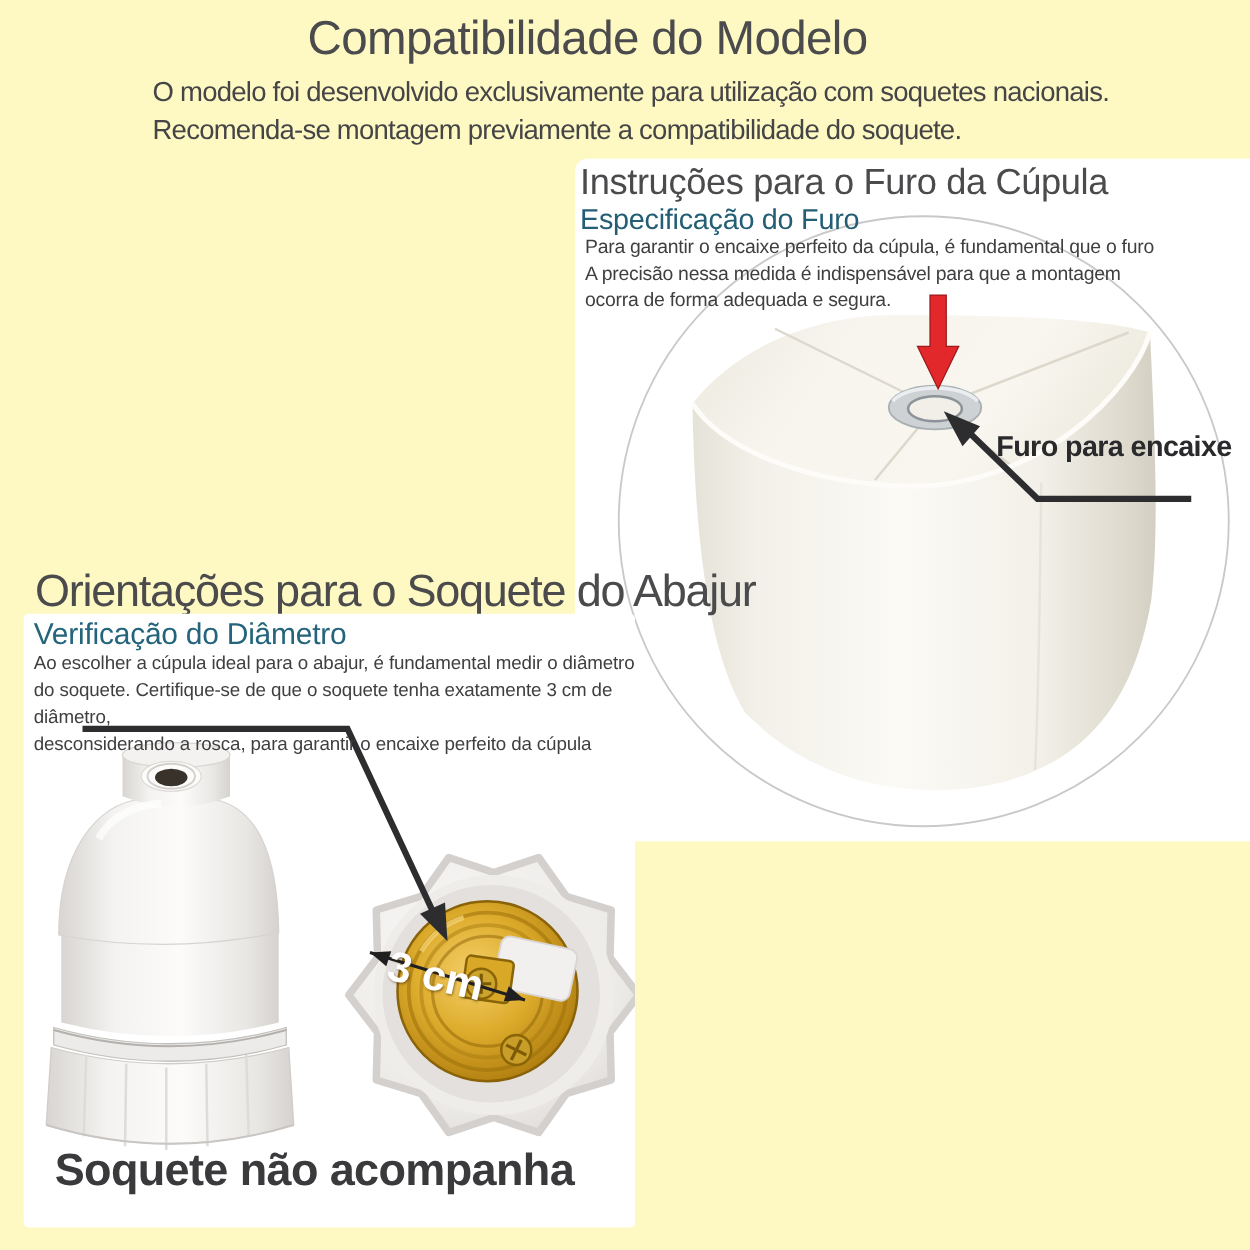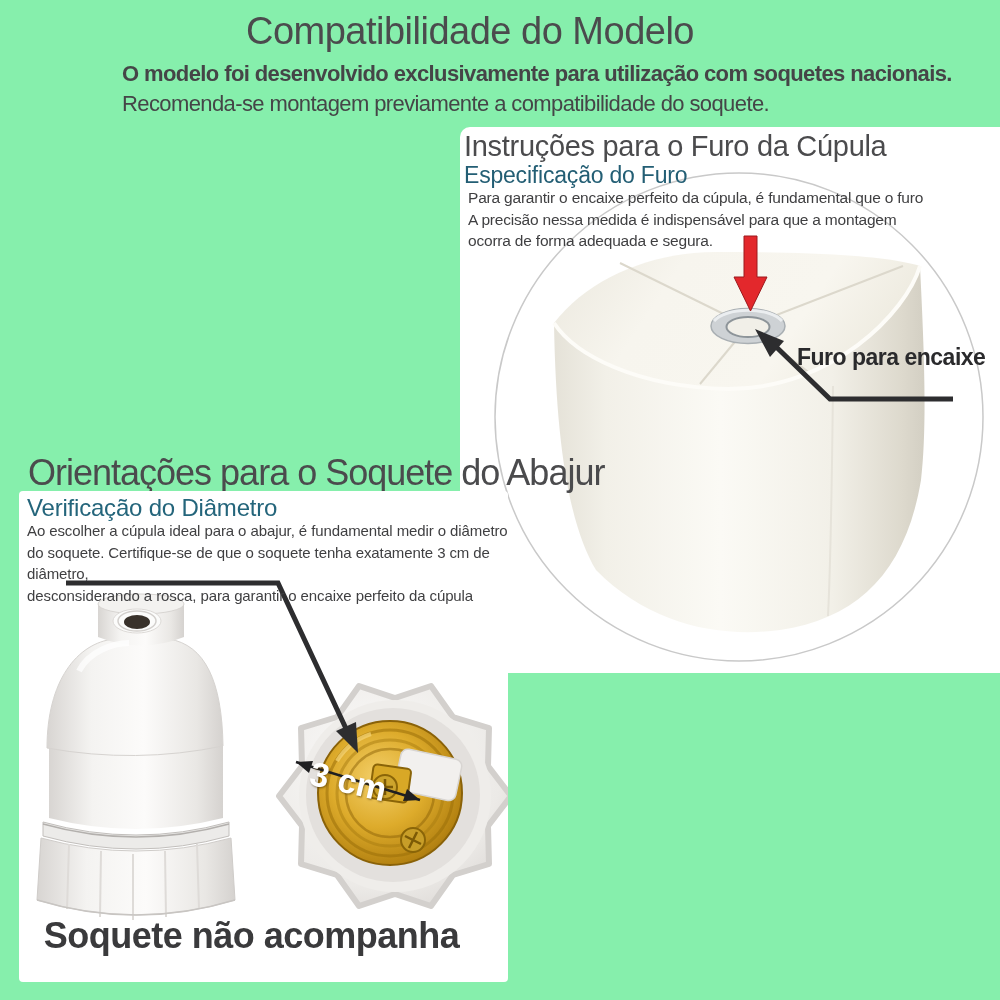--- a/index.html
+++ b/index.html
@@ -1,29 +1,29 @@
 <!DOCTYPE html>
 <html><head>
 <meta charset="utf-8">
 <style>
   html,body{margin:0;padding:0;background:#9a9a9c;}
   .canvas{
     position:relative;width:1000px;height:1000px;overflow:hidden;
-    background:#86efac;
+    background:#fef9c3;
     font-family:"Liberation Sans","DejaVu Sans",sans-serif;
     color:#3f3f41;
   }
   .abs{position:absolute;}
   
   .page-title{
     left:0;top:10px;width:940px;text-align:center;
     font-size:38px;letter-spacing:-0.5px;color:#4b4b4d;
   }
   .page-sub{left:122px;font-size:22px;letter-spacing:-0.6px;color:#454547;}
-  .sub1{top:61px;font-weight:bold;}
+  .sub1{top:61px;}
   .sub2{top:91px;}
   
   .panel{background:#ffffff;border-radius:10px;}
   .panel-hole{left:460px;top:127px;width:624px;height:546px;}
   .panel-socket{left:19px;top:491px;width:489px;height:491px;border-radius:4px;}
   
   .hole-heading{left:4px;top:3px;font-size:29px;letter-spacing:-0.3px;color:#4b4b4d;white-space:nowrap;}
   .hole-subheading{left:4px;top:35px;font-size:23px;letter-spacing:-0.2px;color:#235e74;white-space:nowrap;}
   .hole-body{left:8px;top:60px;font-size:15.5px;line-height:21.5px;letter-spacing:-0.2px;color:#3f3f41;}
   .callout{

